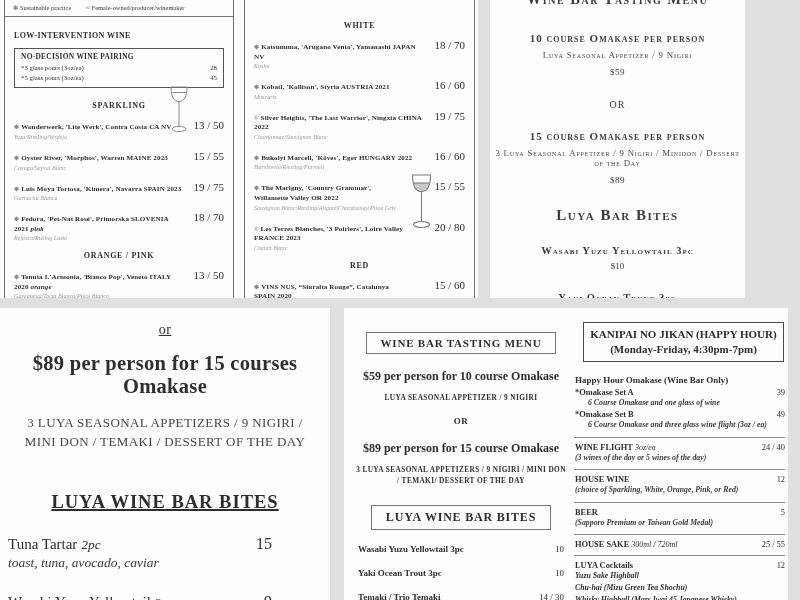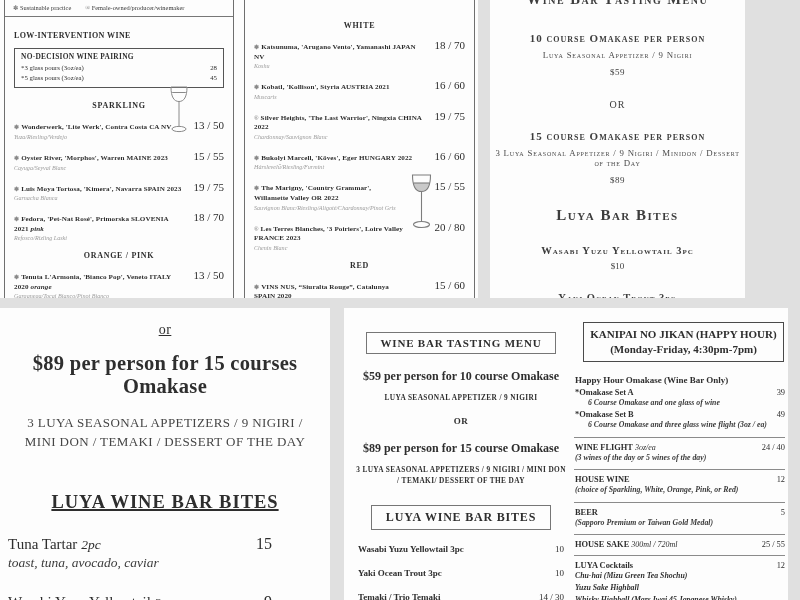--- a/index.html
+++ b/index.html
@@ -360,16 +360,16 @@
     <span class="hh-label"><span>HOUSE SAKE</span> <i>300ml / 720ml</i></span>
     <span class="hh-price">25 / 55</span>
   </div>
 
   <div class="hh-hr"></div>
 
   <div class="hh-row">
     <span class="hh-label">LUYA Cocktails</span>
     <span class="hh-price">12</span>
   </div>
+  <div class="hh-cocktail-line">Yuzu Sake Highball</div>
   <div class="hh-cocktail-line">Chu-hai (Mizu Green Tea Shochu)</div>
-  <div class="hh-cocktail-line">Yuzu Sake Highball</div>
   <div class="hh-cocktail-line">Whisky Highball (Mars Iwai 45 Japanese Whisky)</div>
 </div>
 
 </body></html>

